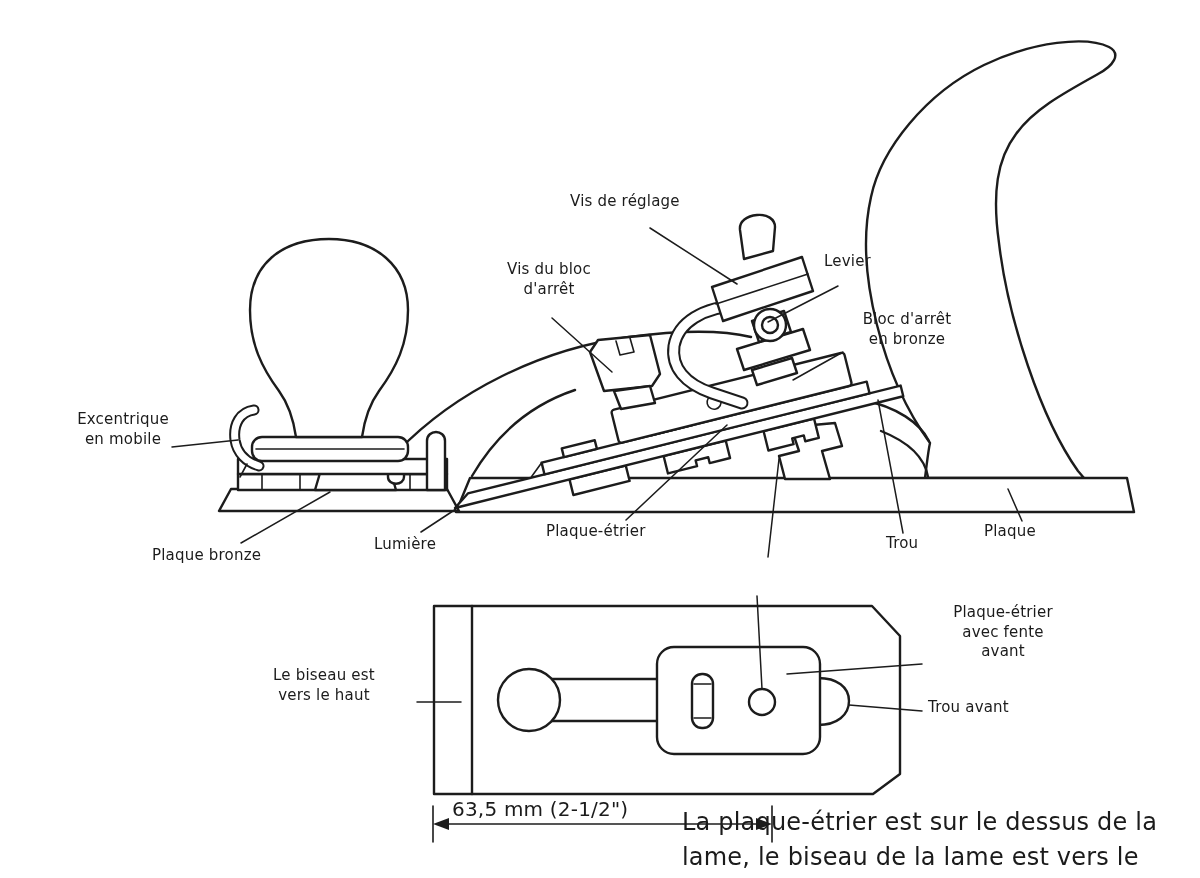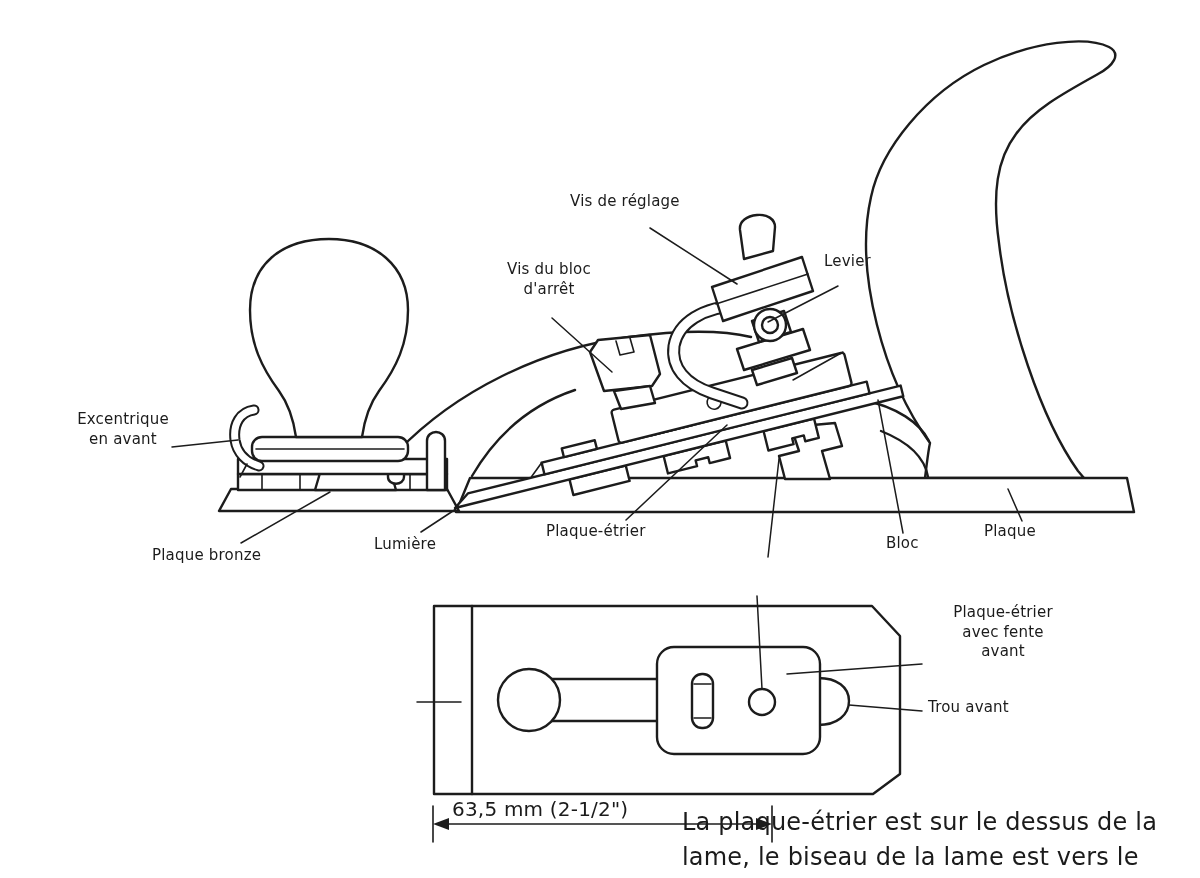--- a/index.html
+++ b/index.html
@@ -124,35 +124,39 @@
     <path class="leader" d="M 922,711 L 849,705"></path>
   </svg>
 
   <div class="lbl" style="left:570px;top:192px">Vis de réglage</div>
 
   <div class="lbl c" style="left:470px;top:260px;width:158px">Vis du bloc
 d'arrêt</div>
 
   <div class="lbl" style="left:824px;top:252px">Levier</div>
 
+  <div class="lbl c" style="left:828px;top:310px;width:158px">Bloc d'arrêt
+en bronze</div>
 
   <div class="lbl c" style="left:44px;top:410px;width:158px">Excentrique
-en avant</div>
+en mobile</div>
 
   <div class="lbl" style="left:152px;top:546px">Plaque bronze</div>
 
   <div class="lbl" style="left:374px;top:535px">Lumière</div>
 
   <div class="lbl" style="left:546px;top:522px">Plaque-étrier</div>
 
 
-  <div class="lbl" style="left:886px;top:534px">Bloc</div>
+  <div class="lbl" style="left:886px;top:534px">Trou</div>
 
   <div class="lbl" style="left:984px;top:522px">Plaque</div>
 
+  <div class="lbl c" style="left:236px;top:666px;width:176px">Le biseau est
+vers le haut</div>
 
   <div class="lbl c" style="left:924px;top:603px;width:158px">Plaque-étrier
 avec fente
 avant</div>
 
   <div class="lbl" style="left:928px;top:698px">Trou avant</div>
 
   <div class="lbl dim" style="left:452px;top:796px">63,5 mm (2-1/2")</div>
 
   <div class="lbl note" style="left:682px;top:805px">La plaque-étrier est sur le dessus de la

